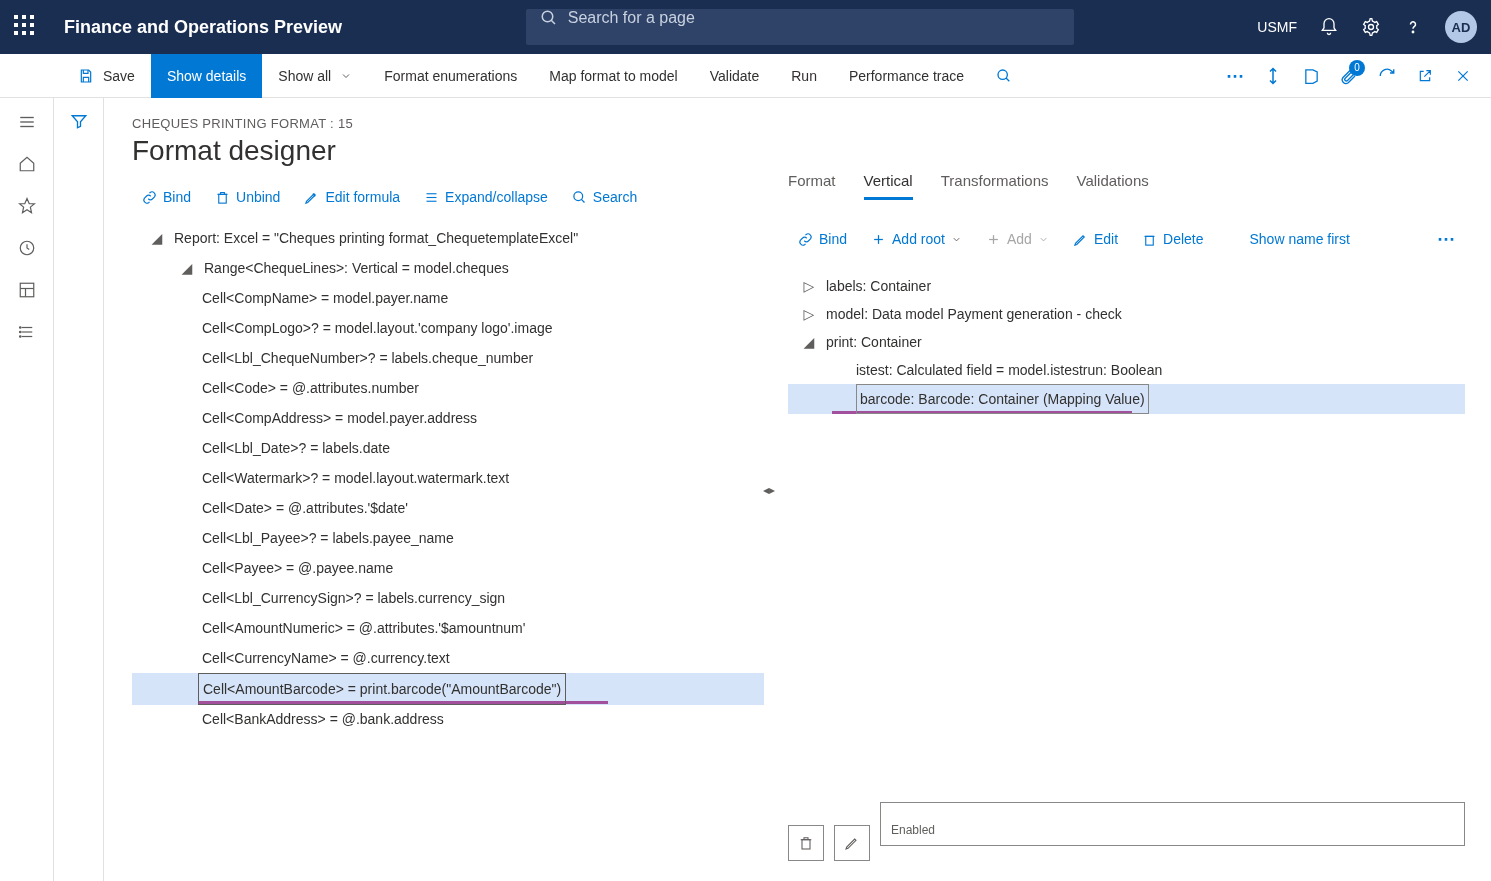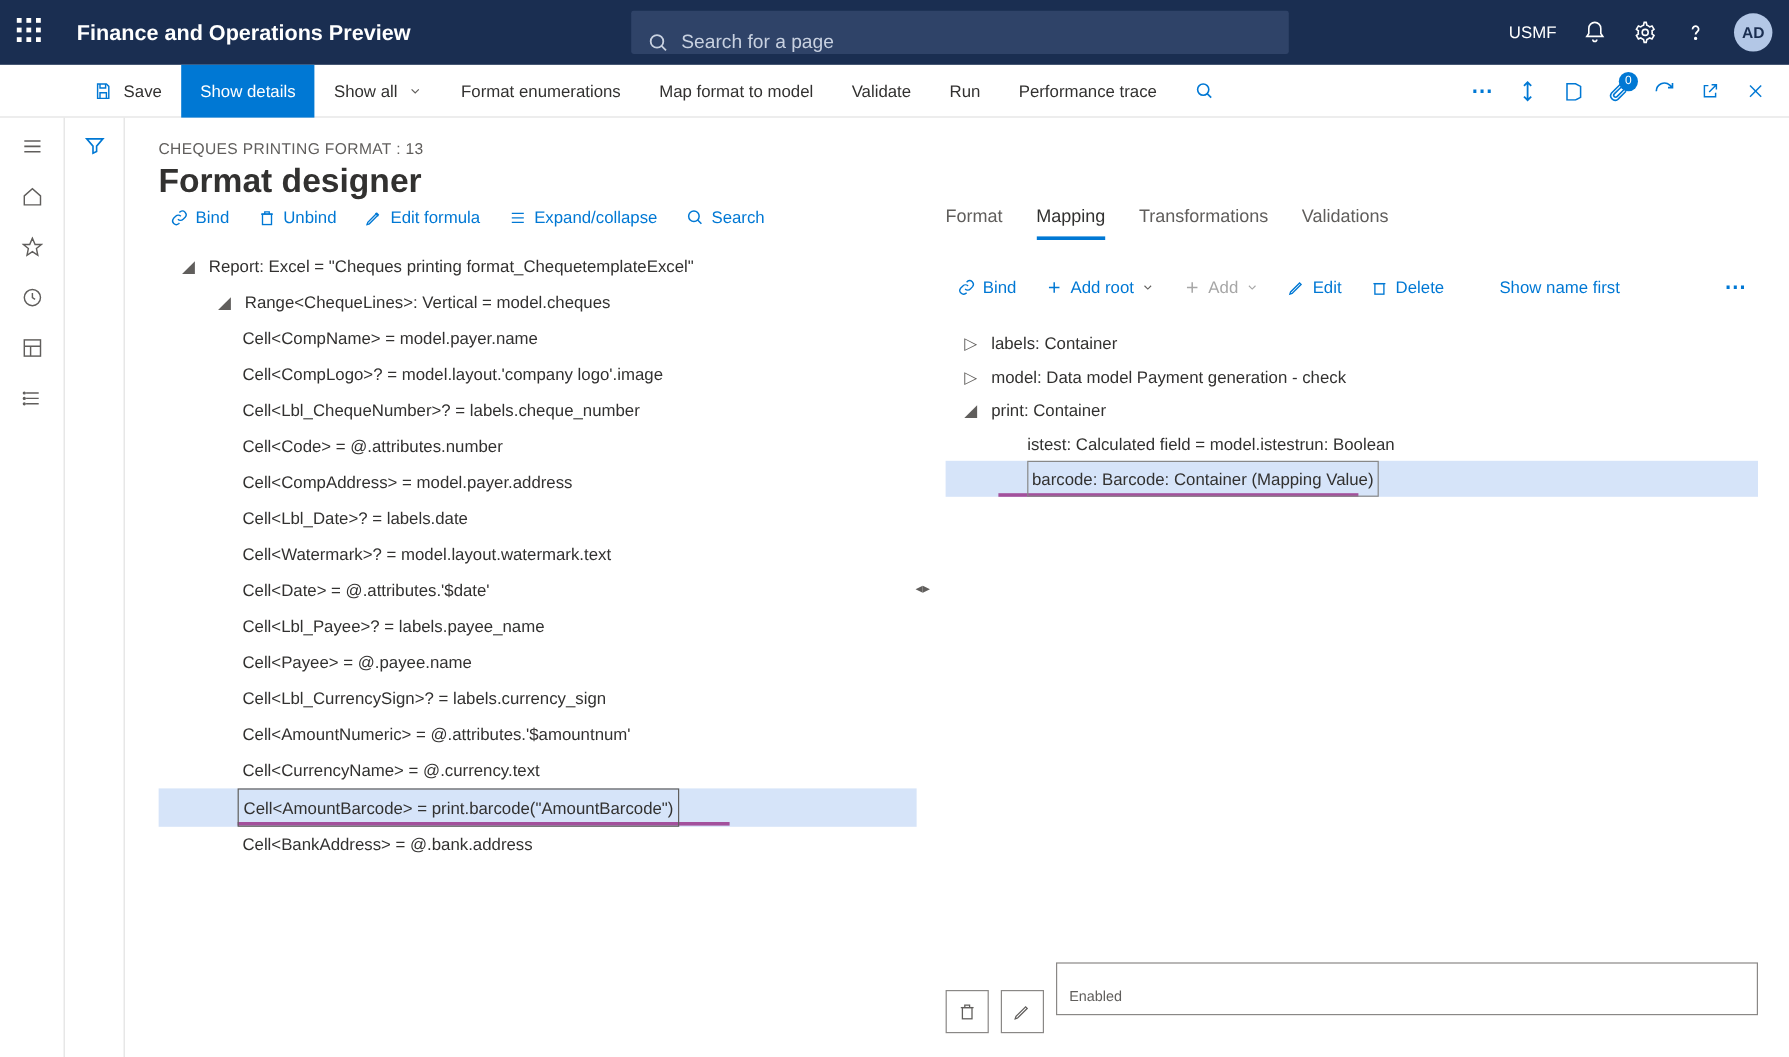--- a/index.html
+++ b/index.html
@@ -2,42 +2,42 @@
 <html><head>
 <meta charset="utf-8">
 <style>
 *{margin:0;padding:0;box-sizing:border-box;font-family:"Segoe UI",Arial,sans-serif}
 body{width:1491px;height:881px;overflow:hidden;background:#fff;color:#323130}
 .topbar{height:54px;background:#1a2e51;display:flex;align-items:center;padding:0 14px;color:#fff}
 .waffle{width:24px;height:24px;display:grid;grid-template-columns:repeat(3,4px);grid-template-rows:repeat(3,4px);gap:4px;margin-right:26px;cursor:pointer}
 .waffle span{background:#fff;width:4px;height:4px}
 .app-title{font-size:18px;font-weight:600}
 .searchwrap{flex:1;display:flex;justify-content:center}
-.searchbox{width:548px;height:36px;background:#2f4368;border-radius:2px;display:flex;align-items:flex-end;padding:0 14px;color:#c8d1e0}
+.searchbox{width:548px;height:36px;background:#2f4368;border-radius:2px;display:flex;align-items:flex-start;padding:0 14px;color:#c8d1e0}
 .searchbox svg{margin-right:10px}
 .top-right{display:flex;align-items:center;gap:22px}
 .top-right .env{font-size:14px}
 .top-icon{width:20px;height:20px;display:flex;align-items:center;justify-content:center;cursor:pointer}
 .avatar{width:32px;height:32px;border-radius:50%;background:#b3c7e6;color:#1a2e51;display:flex;align-items:center;justify-content:center;font-size:13px;font-weight:700}
 .cmdbar{height:44px;border-bottom:1px solid #e1e1e1;display:flex;align-items:center;padding:0 0 0 62px;gap:0}
 .cmd{height:44px;display:flex;align-items:center;padding:0 16px;font-size:14px;color:#323130;cursor:pointer;gap:9px;white-space:nowrap}
 .cmd.primary{background:#0078d4;color:#fff}
 .cmd svg{flex-shrink:0}
 .cmdbar-right{margin-left:auto;display:flex;align-items:center;gap:18px;padding-right:18px}
 .cmdbar-right .ic{width:20px;height:20px;display:flex;align-items:center;justify-content:center;cursor:pointer;color:#0078d4}
 .badge-wrap{position:relative}
 .badge{position:absolute;top:-6px;right:-6px;width:16px;height:16px;border-radius:50%;background:#0078d4;color:#fff;font-size:10px;display:flex;align-items:center;justify-content:center}
 .layout{display:flex;height:783px}
 .navrail{width:54px;border-right:1px solid #e1e1e1;display:flex;flex-direction:column;align-items:center;padding-top:14px;gap:22px}
 .navrail .nic{width:20px;height:20px;color:#605e5c;cursor:pointer;display:flex;align-items:center;justify-content:center}
 .filtercol{width:50px;border-right:1px solid #e1e1e1;display:flex;justify-content:center;padding-top:14px}
 .main{flex:1;display:flex}
 .leftpane{width:660px;padding:18px 0 0 28px;position:relative}
 .breadcrumb{font-size:13px;color:#605e5c;letter-spacing:.3px;margin-bottom:4px}
-.pagetitle{font-size:28px;font-weight:700;margin-bottom:2px}
+.pagetitle{font-size:28px;font-weight:400;margin-bottom:18px}
 .tree-toolbar{display:flex;gap:4px;margin-bottom:14px}
 .tbtn{display:flex;align-items:center;gap:6px;color:#0078d4;font-size:14px;padding:4px 10px;cursor:pointer}
 .tree{font-size:14px;line-height:2.0;position:relative;height:620px;overflow:hidden}
 .tn{display:flex;align-items:center;white-space:nowrap}
 .tn .caret{width:14px;display:inline-flex;justify-content:center;margin-right:6px;color:#605e5c}
 .tn .lbl{padding:1px 4px}
 .ind1{padding-left:18px}
 .ind2{padding-left:48px}
 .ind3{padding-left:66px}
 .tn.sel{background:#d6e4f9}
@@ -236,21 +236,21 @@
   <div class="filtercol">
     <div>
         <svg width="18" height="18" viewBox="0 0 24 24" fill="none" stroke="#0078d4" stroke-width="1.8">
           <path d="M3 5h18l-7 8v6l-4 2v-8z"></path>
         </svg>
       </div>
   </div>
 
   <div class="main">
     <div class="leftpane">
-      <div class="breadcrumb">CHEQUES PRINTING FORMAT : 13</div>
+      <div class="breadcrumb">CHEQUES PRINTING FORMAT : 15</div>
       <div class="pagetitle">Format designer</div>
       <div class="tree-toolbar">
         <div class="tbtn">
             <svg width="15" height="15" viewBox="0 0 24 24" fill="none" stroke="#0078d4" stroke-width="1.8">
               <path d="M10 14a5 5 0 007 0l3-3a5 5 0 00-7-7l-1 1M14 10a5 5 0 00-7 0l-3 3a5 5 0 007 7l1-1"></path>
             </svg>
             <span>Bind</span>
           </div>
         <div class="tbtn">
             <svg width="15" height="15" viewBox="0 0 24 24" fill="none" stroke="#0078d4" stroke-width="1.8">
@@ -340,21 +340,21 @@
           </div>
 
       </div>
     </div>
 
     <div class="divider">◂▸</div>
 
     <div class="rightpane">
       <div class="tabs">
         <div class="tab">Format</div>
-        <div class="tab active">Mapping</div>
+        <div class="tab active">Vertical</div>
         <div class="tab">Transformations</div>
         <div class="tab">Validations</div>
       </div>
       <div class="map-toolbar">
         <div class="mbtn">
             <svg width="15" height="15" viewBox="0 0 24 24" fill="none" stroke="#0078d4" stroke-width="1.8">
               <path d="M10 14a5 5 0 007 0l3-3a5 5 0 00-7-7l-1 1M14 10a5 5 0 00-7 0l-3 3a5 5 0 007 7l1-1"></path>
             </svg>
             <span>Bind</span>
           </div>

